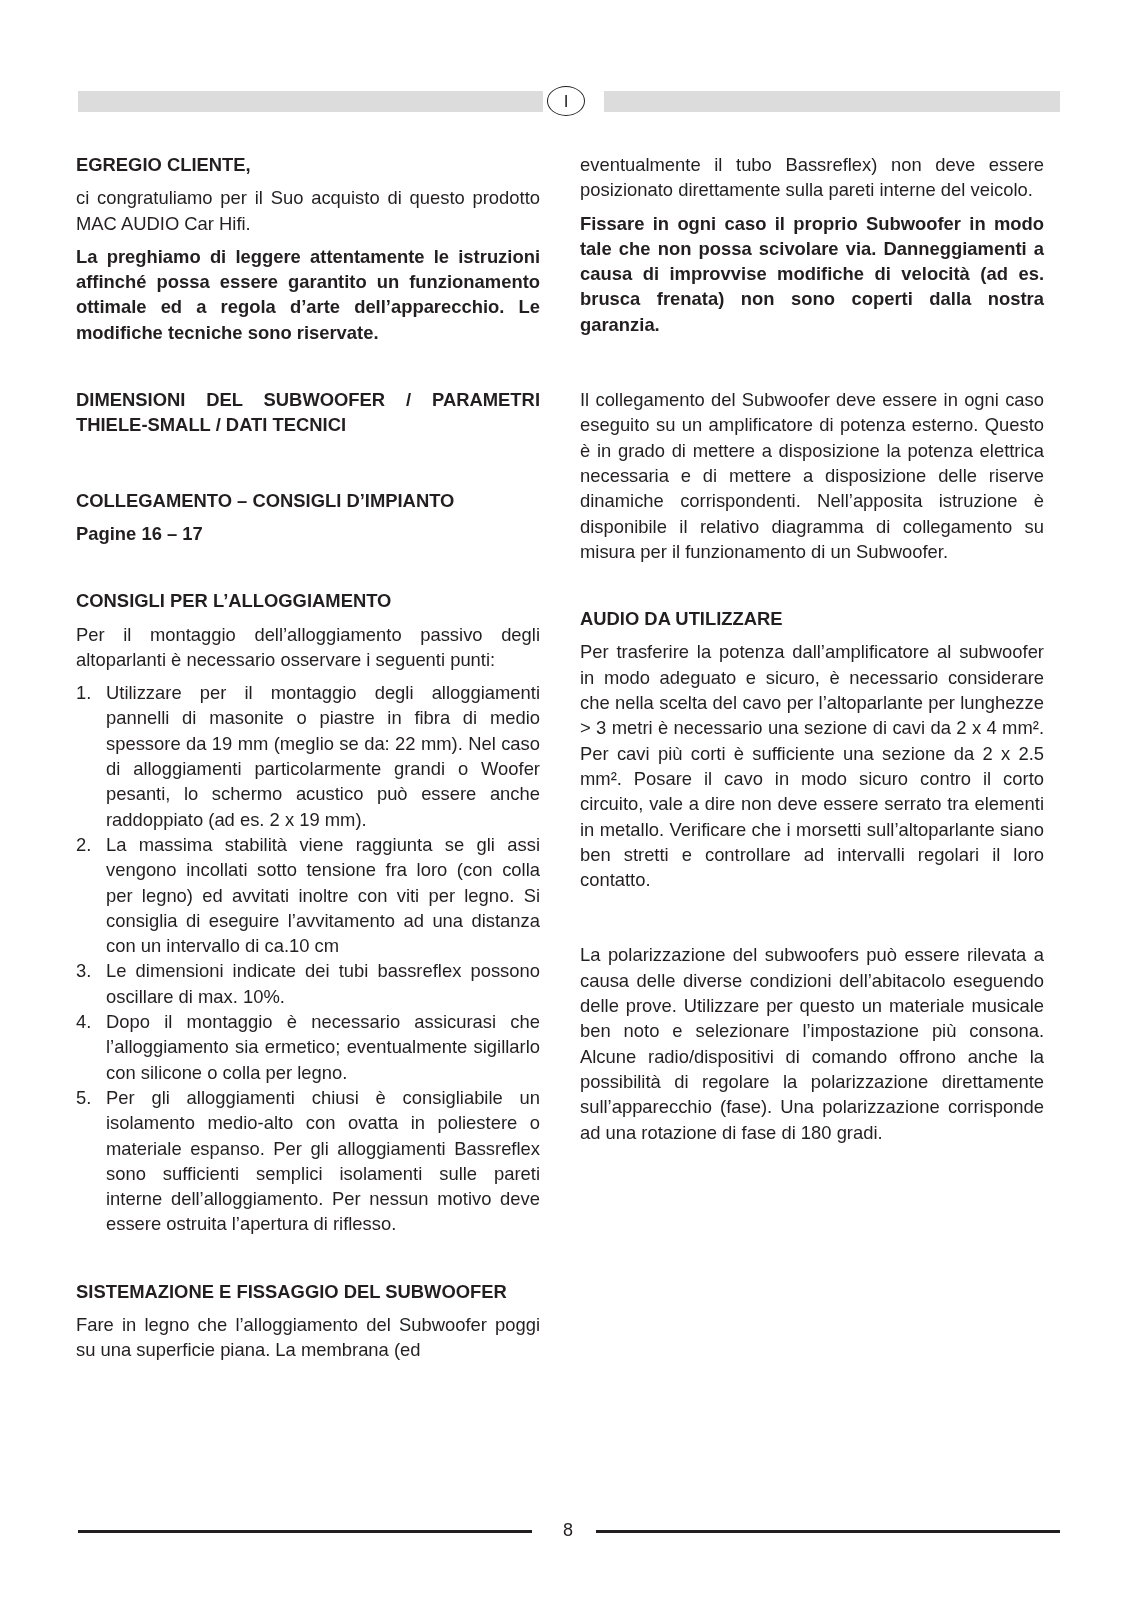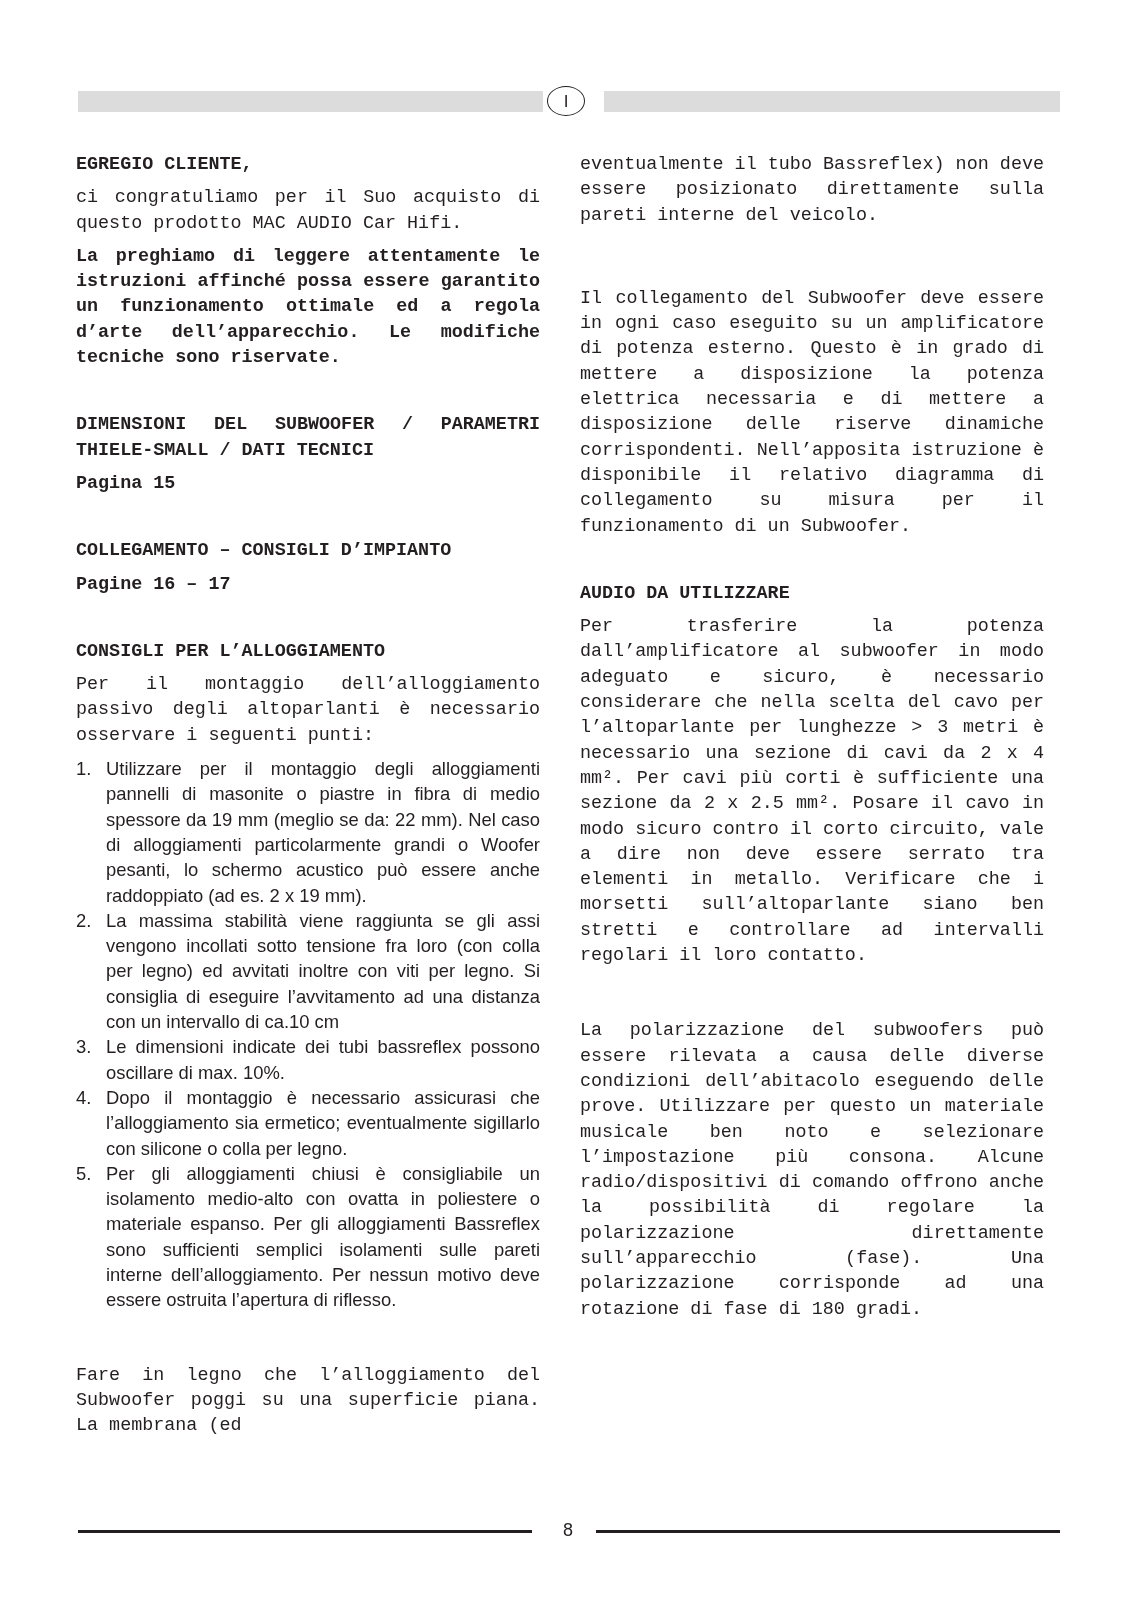--- a/index.html
+++ b/index.html
@@ -8,21 +8,21 @@
   .header-bar { position: absolute; top: 91px; height: 21px; background: #dcdcdc; }
   .header-bar.left { left: 78px; width: 465px; }
   .header-bar.right { left: 604px; width: 456px; }
   .lang-badge { position: absolute; left: 543px; top: 86px; width: 46px; height: 32px; background: #fff; }
   .lang-badge .oval { position: absolute; left: 4px; top: 0; width: 36px; height: 28px; border: 1.5px solid #231f20;
         border-radius: 50%; display: flex; align-items: center; justify-content: center;
         font-size: 17px; line-height: 1; }
   .col { position: absolute; top: 152px; width: 464px; font-size: 18.4px; line-height: 25.3px; }
   .col.left { left: 76px; }
   .col.right { left: 580px; }
-  p { margin: 0; text-align: justify; font-family: Liberation Mono, monospace; }
+  p { margin: 0; text-align: justify; }
   .h { font-weight: bold; margin: 0; text-align: justify; }
   .b { font-weight: bold; }
   .gap-s { height: 8px; }
   .gap-l { height: 42px; }
   ol { margin: 0; padding: 0; list-style: none; }
   ol li { position: relative; padding-left: 30px; text-align: justify; }
   ol li .num { position: absolute; left: 0; top: 0; }
   .footer-line { position: absolute; top: 1530px; height: 3px; background: #231f20; }
   .footer-line.left { left: 78px; width: 454px; }
   .footer-line.right { left: 596px; width: 464px; }
@@ -40,48 +40,49 @@
 <div class="col left">
   <p class="h">EGREGIO CLIENTE,</p>
   <div class="gap-s"></div>
   <p>ci congratuliamo per il Suo acquisto di questo prodotto MAC AUDIO Car Hifi.</p>
   <div class="gap-s"></div>
   <p class="b">La preghiamo di leggere attentamente le istruzioni affinché possa essere garantito un funzionamento ottimale ed a regola d’arte dell’apparecchio. Le modifiche tecniche sono riservate.</p>
   <div class="gap-l"></div>
 
   <p class="h">DIMENSIONI DEL SUBWOOFER / PARAMETRI THIELE-SMALL / DATI TECNICI</p>
   <div class="gap-s"></div>
-  <p class="h">Pagina 15</p>
   <div class="gap-l"></div>
 
   <p class="h">COLLEGAMENTO – CONSIGLI D’IMPIANTO</p>
   <div class="gap-s"></div>
   <p class="h">Pagine 16 – 17</p>
   <div class="gap-l"></div>
 
   <p class="h">CONSIGLI PER L’ALLOGGIAMENTO</p>
   <div class="gap-s"></div>
   <p>Per il montaggio dell’alloggiamento passivo degli altoparlanti è necessario osservare i seguenti punti:</p>
   <div class="gap-s"></div>
   <ol>
     <li><span class="num">1.</span><span>Utilizzare per il montaggio degli alloggiamenti pannelli di masonite o piastre in fibra di medio spessore da 19 mm (meglio se da: 22 mm). Nel caso di alloggiamenti particolarmente grandi o Woofer pesanti, lo schermo acustico può essere anche raddoppiato (ad es. 2 x 19 mm).</span></li>
     <li><span class="num">2.</span><span>La massima stabilità viene raggiunta se gli assi vengono incollati sotto tensione fra loro (con colla per legno) ed avvitati inoltre con viti per legno. Si consiglia di eseguire l’avvitamento ad una distanza con un intervallo di ca.10 cm</span></li>
     <li><span class="num">3.</span><span>Le dimensioni indicate dei tubi bassreflex possono oscillare di max. 10%.</span></li>
     <li><span class="num">4.</span><span>Dopo il montaggio è necessario assicurasi che l’alloggiamento sia ermetico; eventualmente sigillarlo con silicone o colla per legno.</span></li>
     <li><span class="num">5.</span><span>Per gli alloggiamenti chiusi è consigliabile un isolamento medio-alto con ovatta in poliestere o materiale espanso. Per gli alloggiamenti Bassreflex sono sufficienti semplici isolamenti sulle pareti interne dell’alloggiamento. Per nessun motivo deve essere ostruita l’apertura di riflesso.</span></li>
   </ol>
   <div class="gap-l"></div>
 
+  <p class="h">SISTEMAZIONE E FISSAGGIO DEL SUBWOOFER</p>
   <div class="gap-s"></div>
   <p>Fare in legno che l’alloggiamento del Subwoofer poggi su una superficie piana. La membrana (ed</p>
 </div>
 
 <div class="col right">
   <p>eventualmente il tubo Bassreflex) non deve essere posizionato direttamente sulla pareti interne del veicolo.</p>
   <div class="gap-s"></div>
+  <p class="b">Fissare in ogni caso il proprio Subwoofer in modo tale che non possa scivolare via. Danneggiamenti a causa di improvvise modifiche di velocità (ad es. brusca frenata) non sono coperti dalla nostra garanzia.</p>
   <div class="gap-l"></div>
 
   <div class="gap-s"></div>
   <p>Il collegamento del Subwoofer deve essere in ogni caso eseguito su un amplificatore di potenza esterno. Questo è in grado di mettere a disposizione la potenza elettrica necessaria e di mettere a disposizione delle riserve dinamiche corrispondenti. Nell’apposita istruzione è disponibile il relativo diagramma di collegamento su misura per il funzionamento di un Subwoofer.</p>
   <div class="gap-l"></div>
 
   <p class="h">AUDIO DA UTILIZZARE</p>
   <div class="gap-s"></div>
   <p>Per trasferire la potenza dall’amplificatore al subwoofer in modo adeguato e sicuro, è necessario considerare che nella scelta del cavo per l’altoparlante per lunghezze &gt; 3 metri è necessario una sezione di cavi da 2 x 4 mm². Per cavi più corti è sufficiente una sezione da 2 x 2.5 mm². Posare il cavo in modo sicuro contro il corto circuito, vale a dire non deve essere serrato tra elementi in metallo. Verificare che i morsetti sull’altoparlante siano ben stretti e controllare ad intervalli regolari il loro contatto.</p>
   <div class="gap-l"></div>

